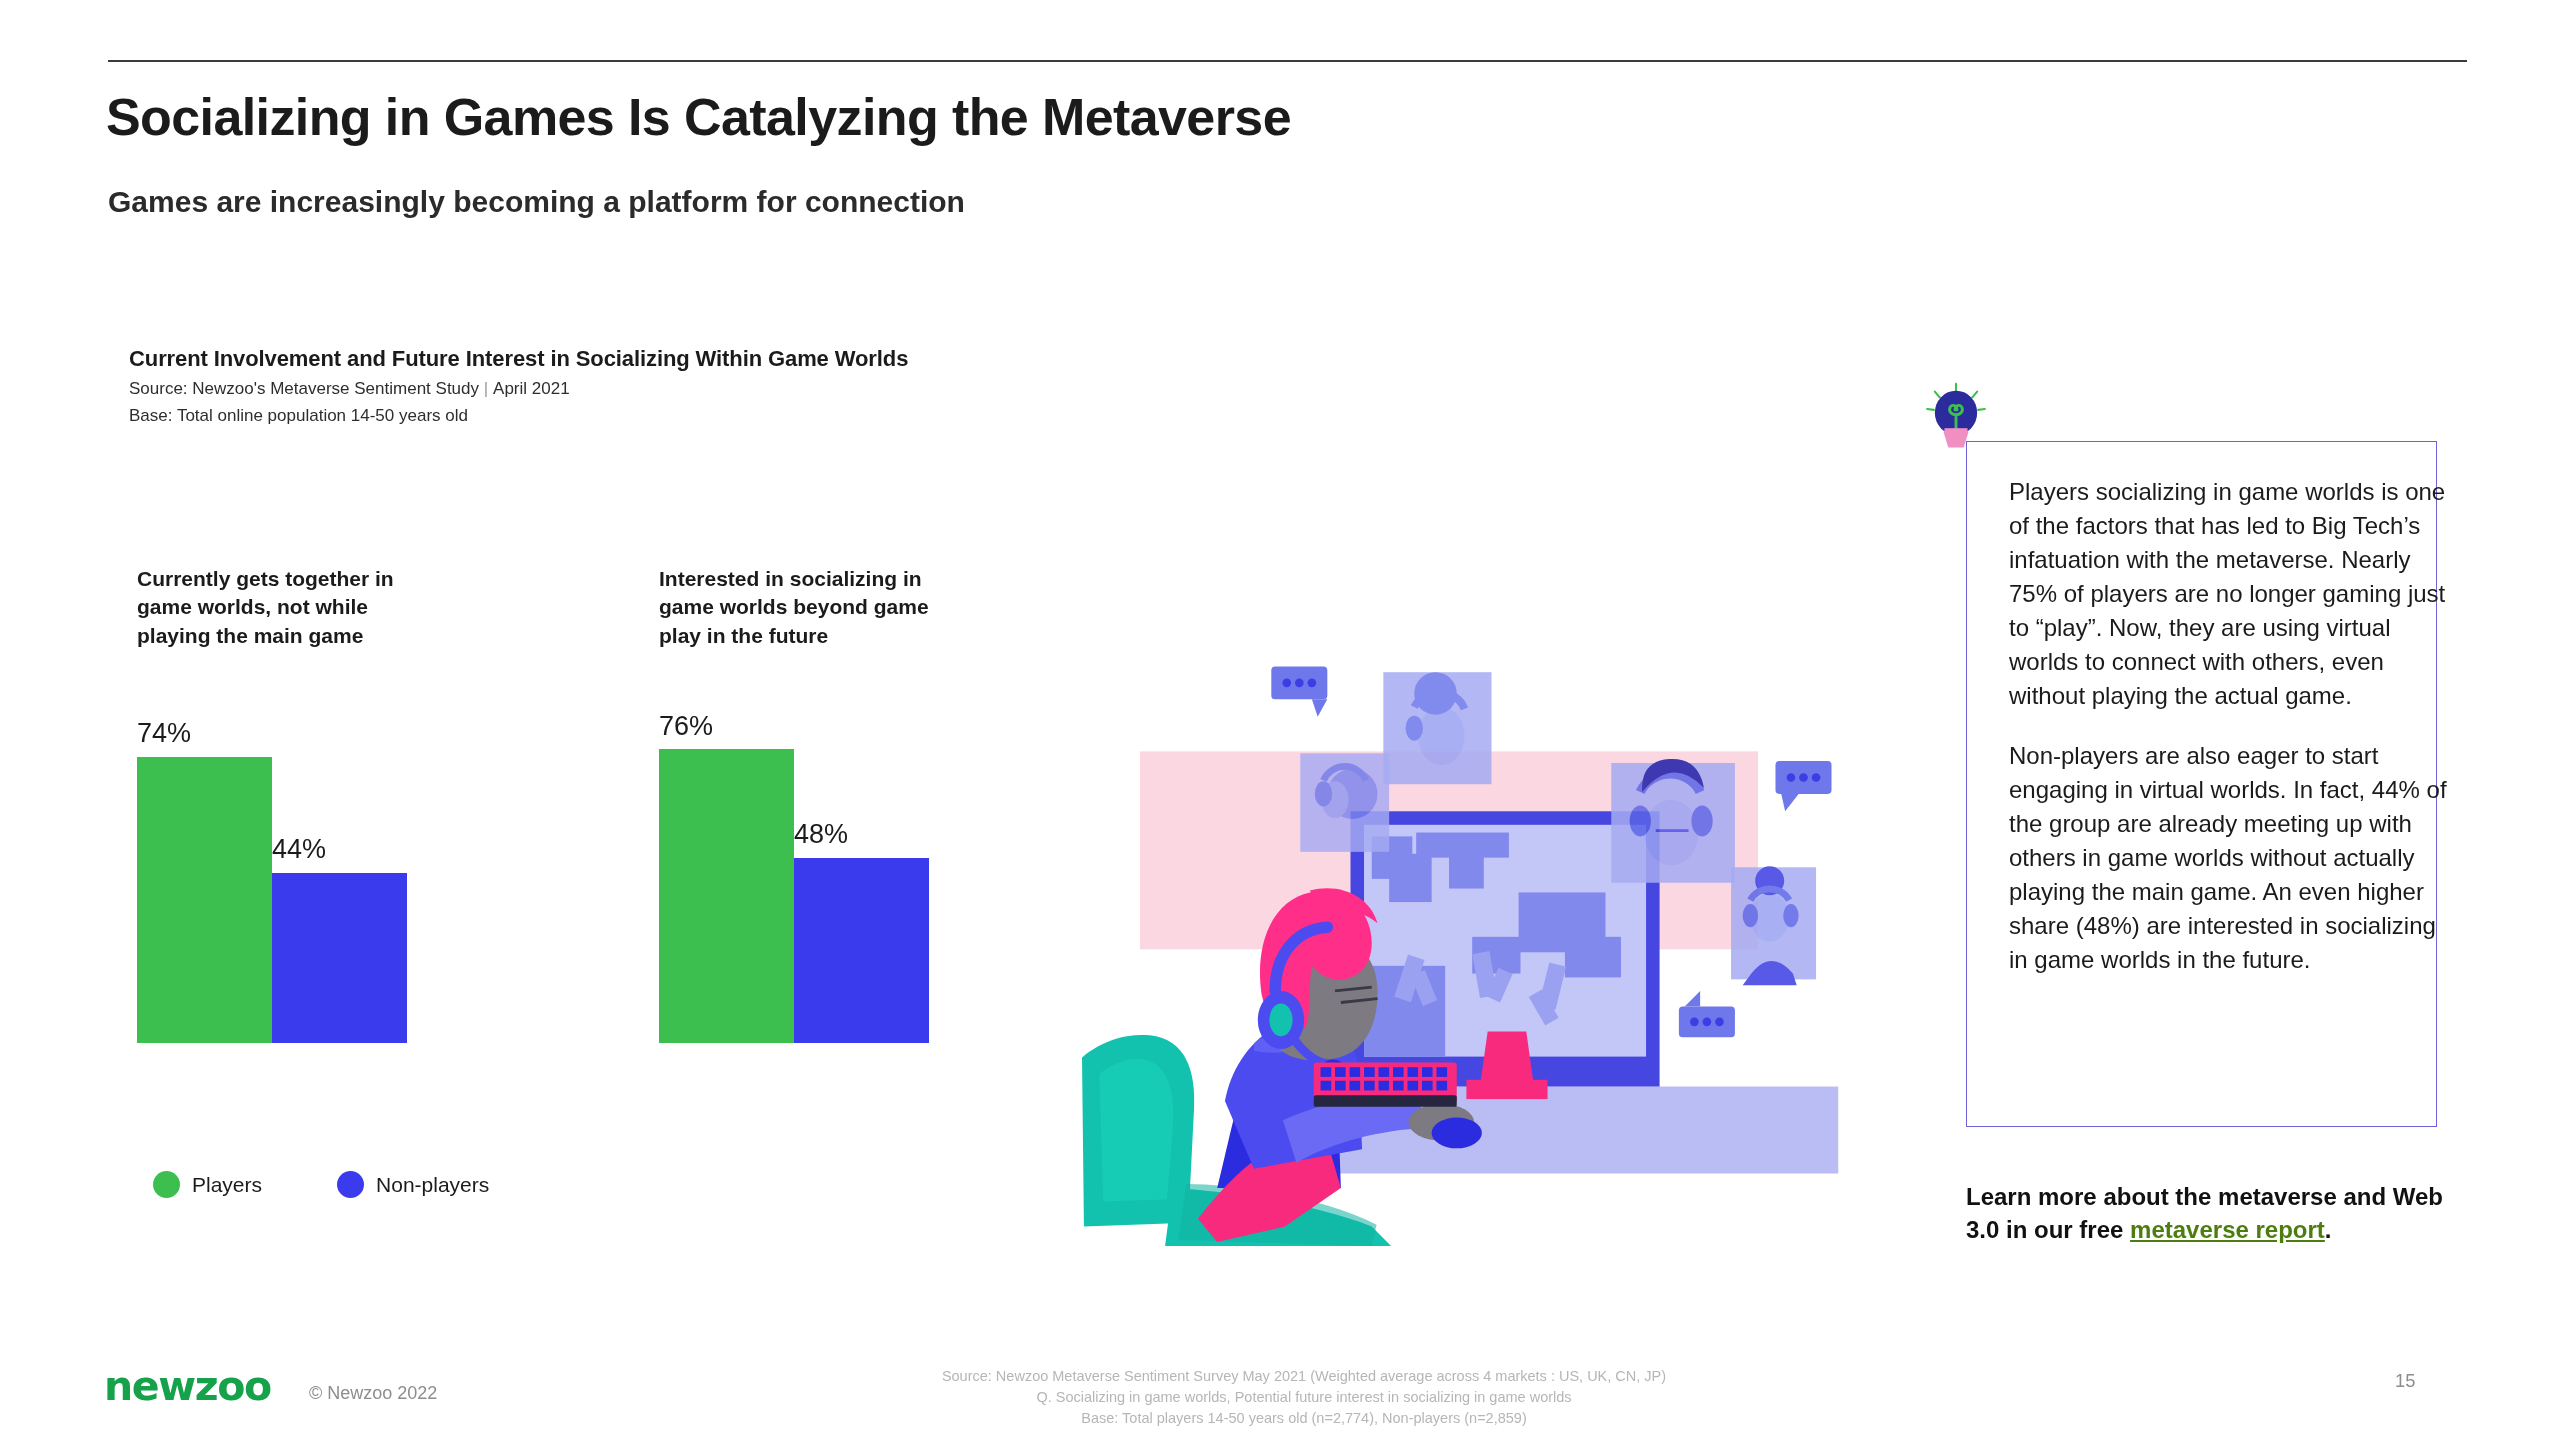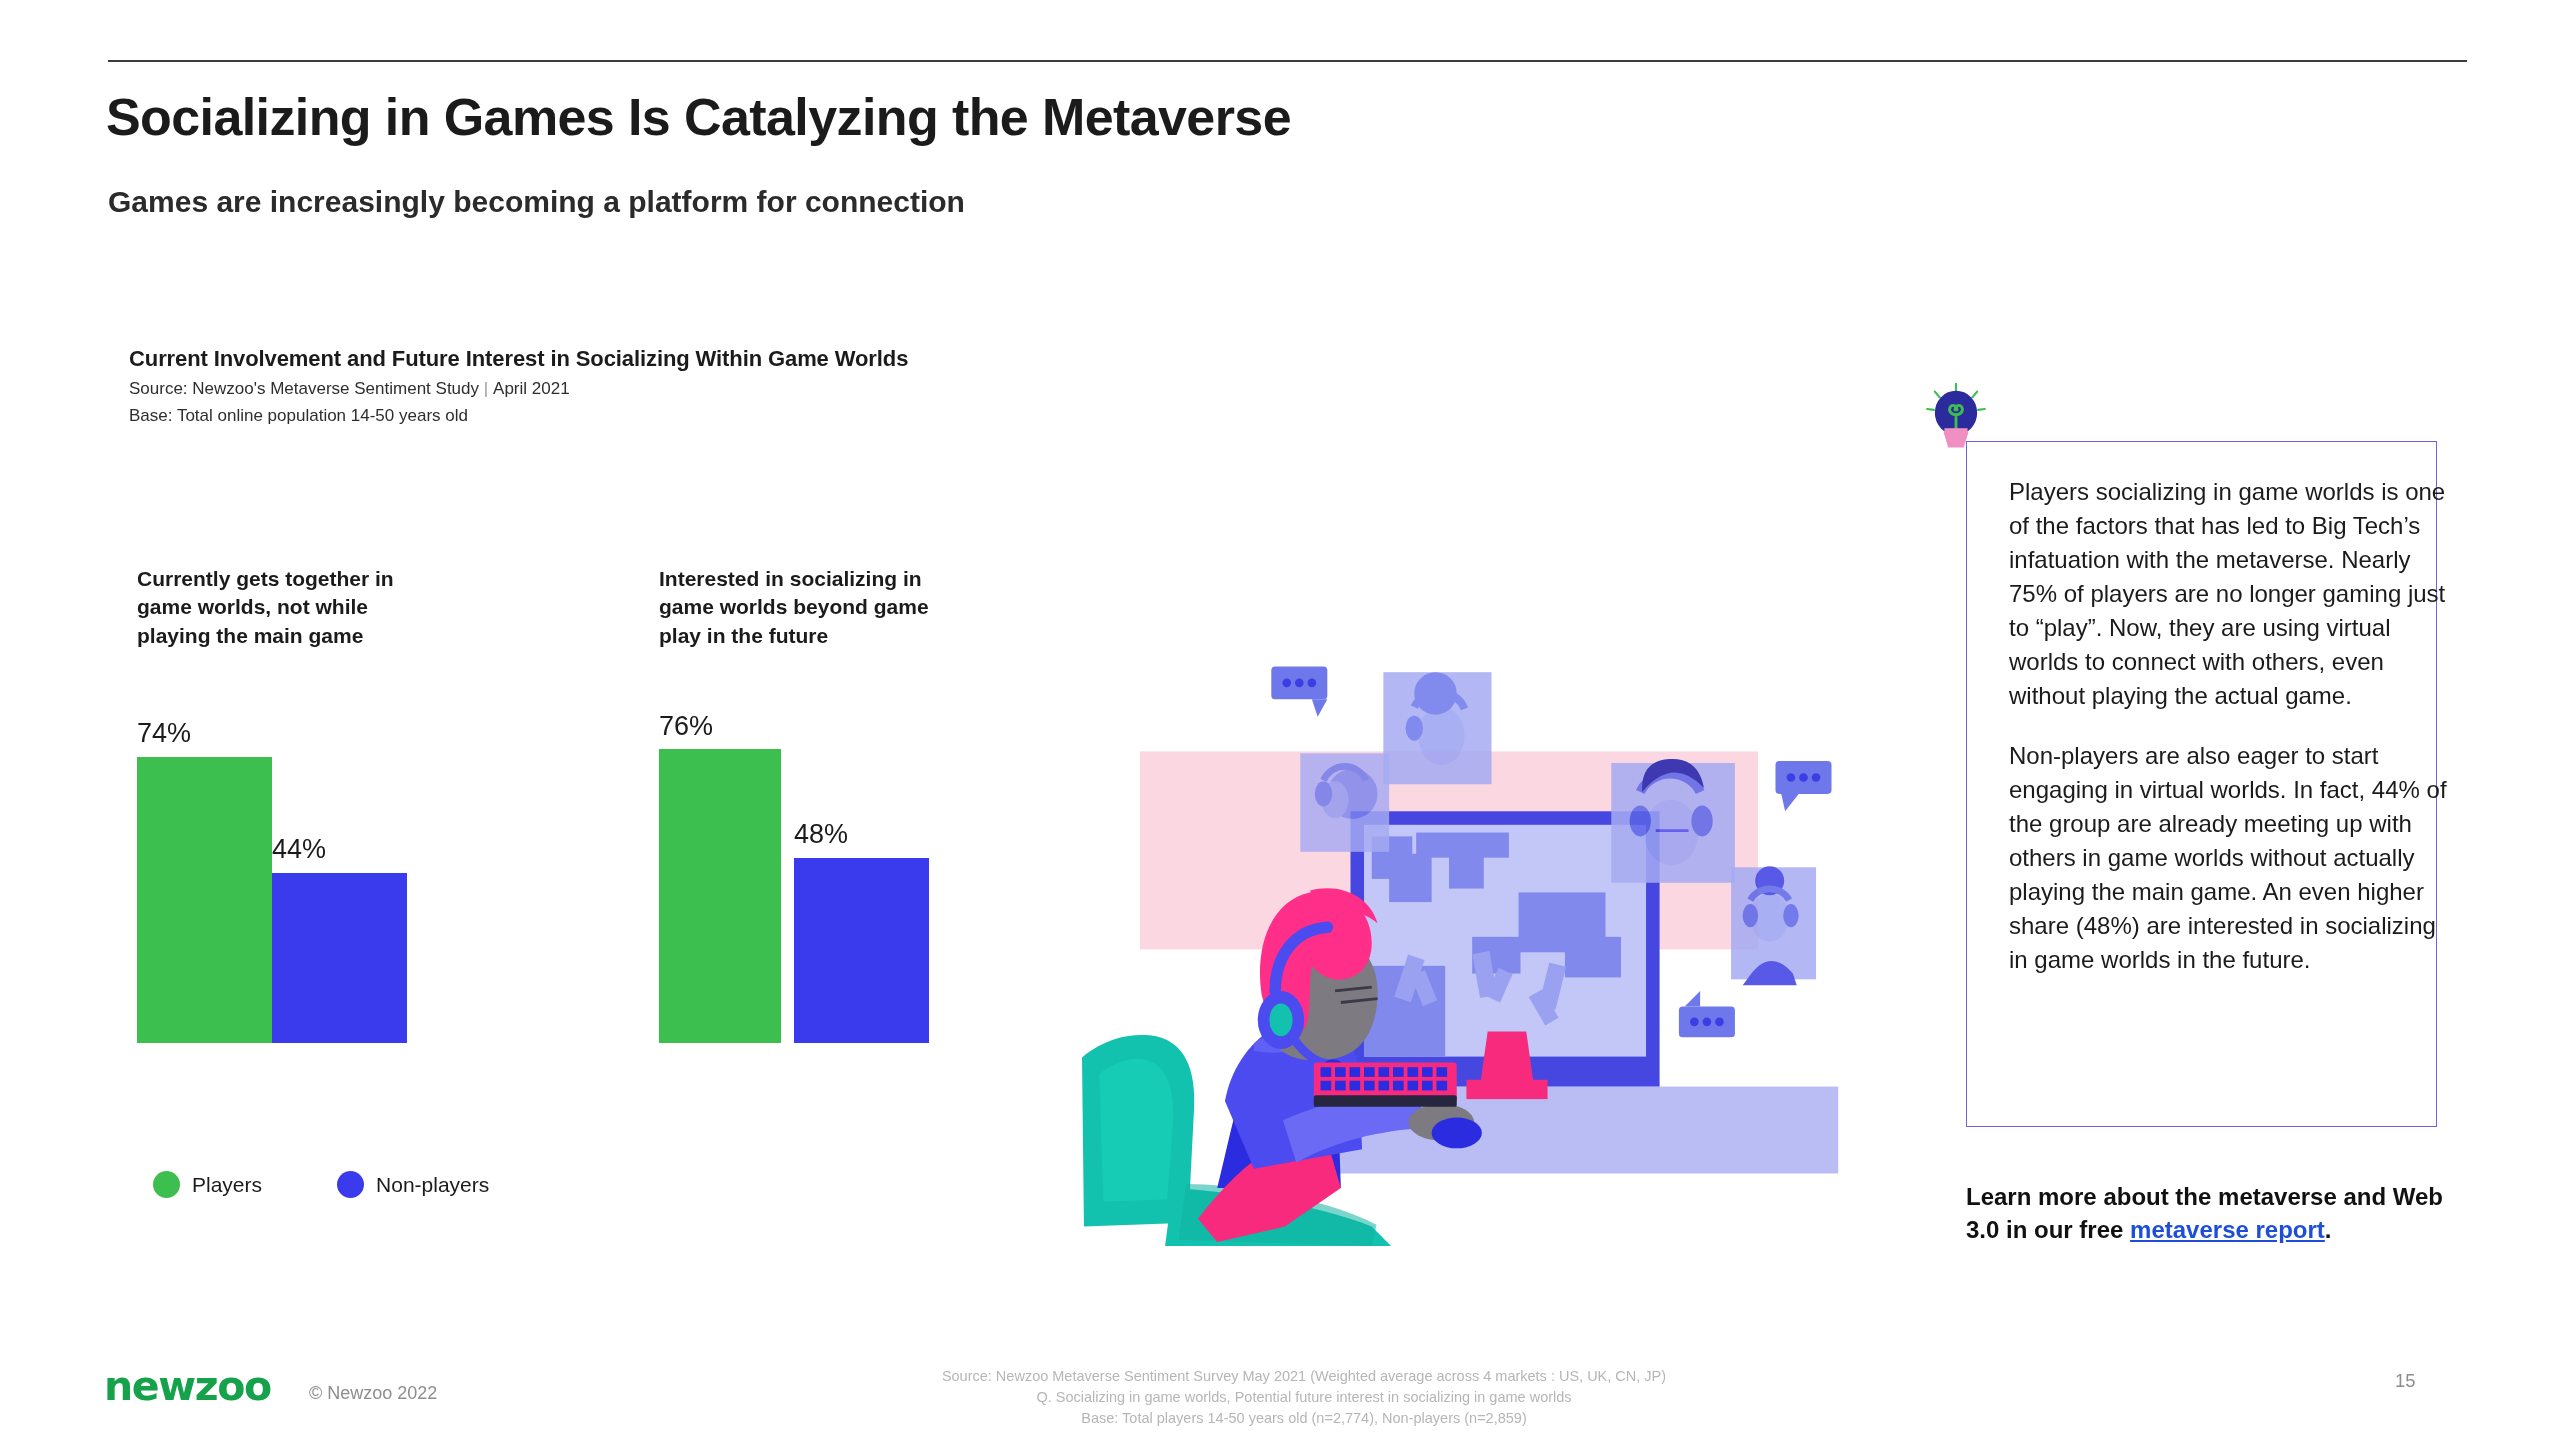--- a/index.html
+++ b/index.html
@@ -160,21 +160,21 @@
       <div class="bar" id="bar-a2" title="Non-players: 44%" style="height: 170px; background: rgb(58, 59, 236);"></div>
     </div>
   </div>
 </div>
 
 <div class="bar-group" id="group-b">
   <div class="bg-label">Interested in socializing in
 game worlds beyond game
 play in the future</div>
   <div class="bars">
-    <div class="bar-wrap" style="left:0px; width:122px;">
+    <div class="bar-wrap" style="left:0px; width:135px;">
       <div class="bar-value" style="bottom:301px;">76%</div>
       <div class="bar" id="bar-b1" title="Players: 76%" style="height: 294px; background: rgb(60, 191, 78);"></div>
     </div>
     <div class="bar-wrap" style="left:135px; width:135px;">
       <div class="bar-value" style="bottom:193px;">48%</div>
       <div class="bar" id="bar-b2" title="Non-players: 48%" style="height: 185px; background: rgb(58, 59, 236);"></div>
     </div>
   </div>
 </div>
 
@@ -347,21 +347,21 @@
   </svg>
 </div>
 
 <div id="callout-box" style="border-color: rgb(111, 99, 216);"></div>
 <div id="callout-inner">
   <p class="callout-p">Players socializing in game worlds is one of the factors that has led to Big Tech’s infatuation with the metaverse. Nearly 75% of players are no longer gaming just to “play”. Now, they are using virtual worlds to connect with others, even without playing the actual game.</p>
   <p class="callout-p">Non-players are also eager to start engaging in virtual worlds. In fact, 44% of the group are already meeting up with others in game worlds without actually playing the main game. An even higher share (48%) are interested in socializing in game worlds in the future.</p>
 </div>
 
 <div id="cta">
-  <span>Learn more about the metaverse and Web 3.0 in our free </span><a href="#" style="color: #1d4ed8;">metaverse report</a><span>.</span>
+  <span>Learn more about the metaverse and Web 3.0 in our free </span><a href="#" style="color: #4d7c0f;">metaverse report</a><span>.</span>
 </div>
 
 <div id="newzoo-logo">newzoo</div>
 <div id="copyright">© Newzoo 2022</div>
 <div id="footer-source">
   <div>Source: Newzoo Metaverse Sentiment Survey May 2021 (Weighted average across 4 markets : US, UK, CN, JP)</div>
   <div>Q. Socializing in game worlds, Potential future interest in socializing in game worlds</div>
   <div>Base: Total players 14-50 years old (n=2,774), Non-players (n=2,859)</div>
 </div>
 <div id="page-number">15</div>

